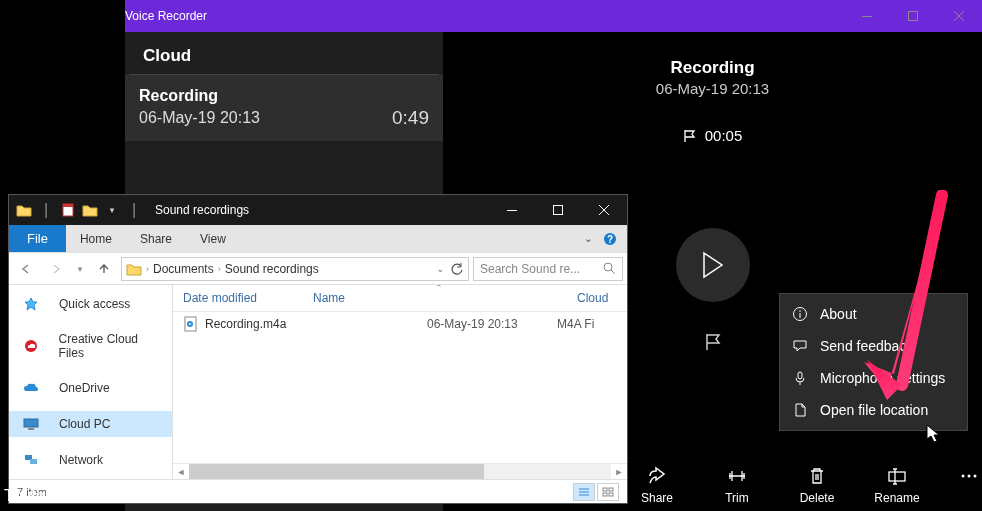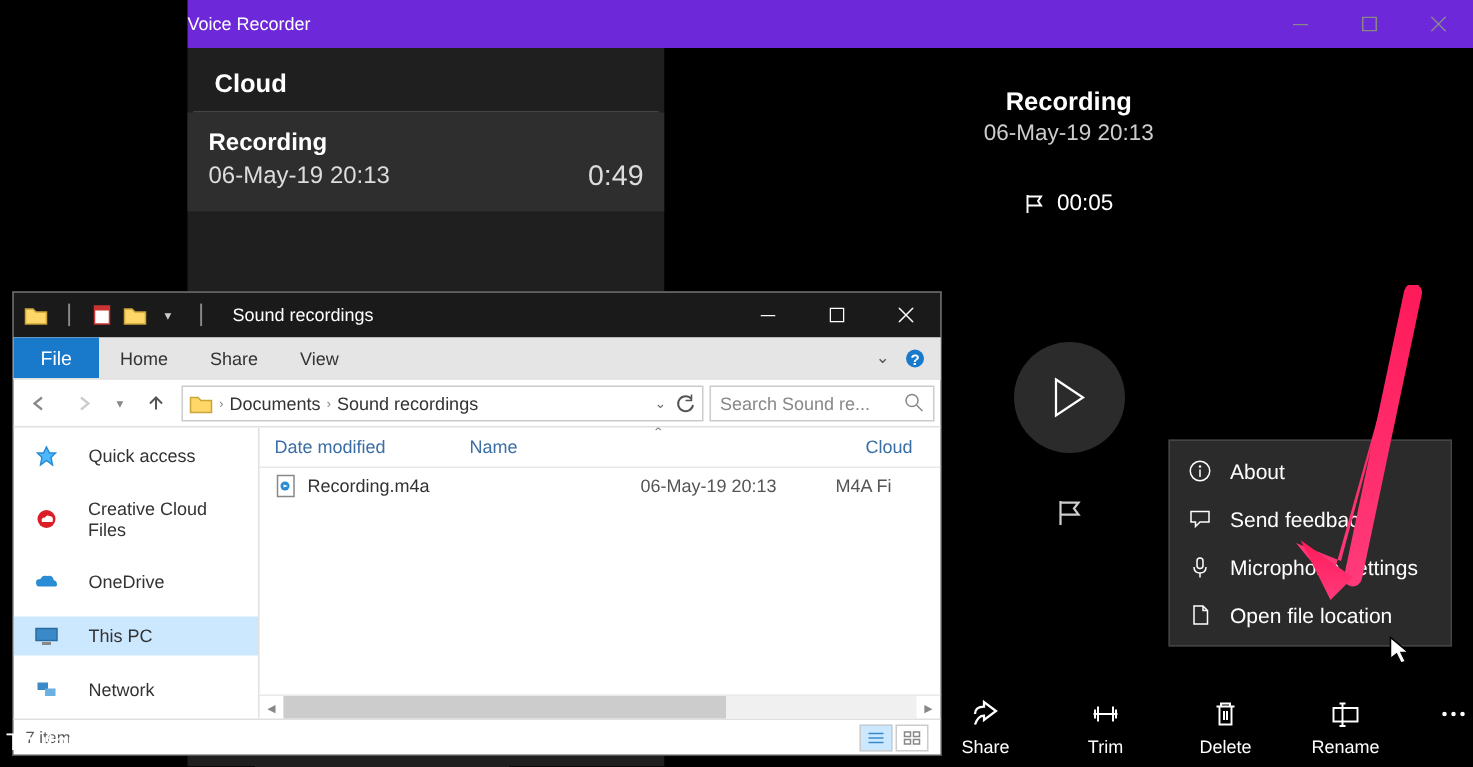--- a/index.html
+++ b/index.html
@@ -339,21 +339,21 @@
         <span>OneDrive</span>
       </div>
       <div style="height:10px;"></div>
       <div class="nav-item sel">
         <span class="nav-ico">
             <svg width="16" height="14">
               <rect x="1" y="2" width="14" height="8" fill="#3a8ac9" stroke="#2a6ca0"></rect>
               <rect x="5" y="11" width="6" height="2" fill="#888"></rect>
             </svg>
           </span>
-        <span>This PC</span>
+        <span>Cloud PC</span>
       </div>
       <div style="height:10px;"></div>
       <div class="nav-item">
         <span class="nav-ico">
             <svg width="16" height="14">
               <rect x="2" y="2" width="7" height="5" fill="#3a8ac9"></rect>
               <rect x="7" y="6" width="7" height="5" fill="#6ab0e0"></rect>
             </svg>
           </span>
         <span>Network</span>

